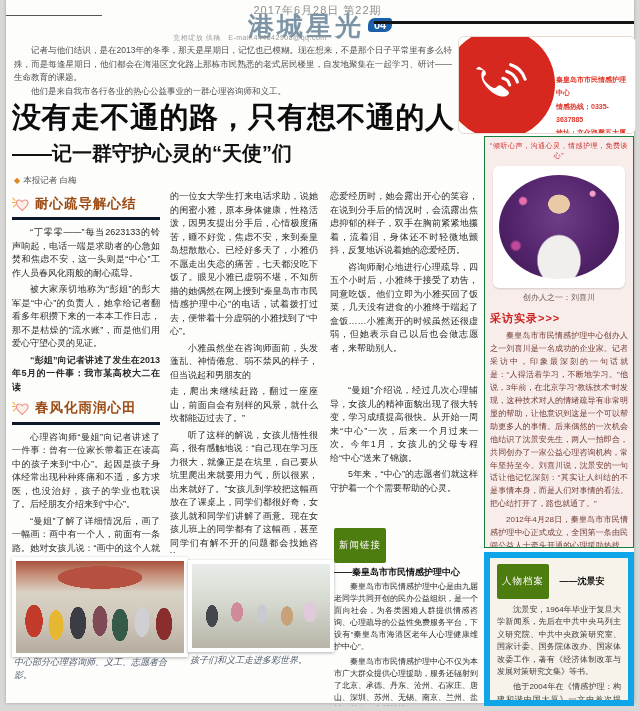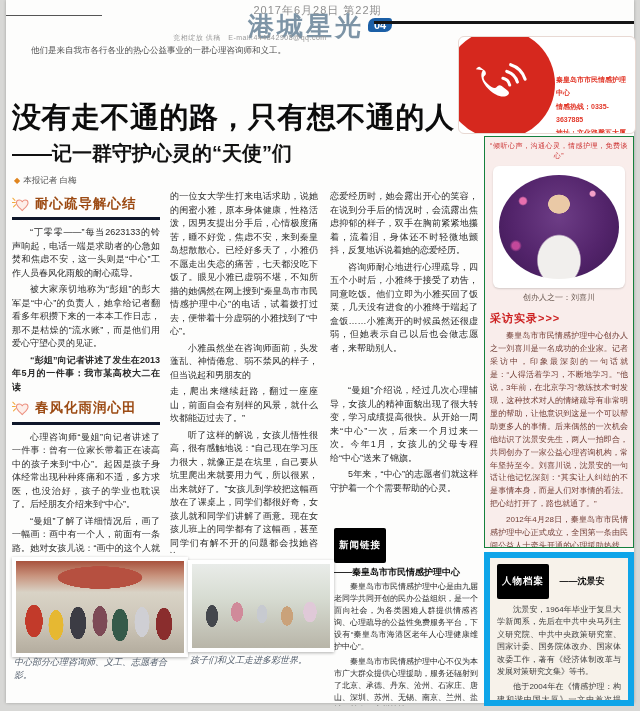--- a/index.html
+++ b/index.html
@@ -42,21 +42,21 @@
       radial-gradient(36px 42px at 50% 82%, #f1efed 58%, rgba(0,0,0,0) 62%),
       radial-gradient(8px 8px at 20% 25%, #e86fae 40%, rgba(0,0,0,0) 60%),
       radial-gradient(6px 6px at 78% 18%, #f3a0c8 40%, rgba(0,0,0,0) 60%),
       radial-gradient(10px 10px at 14% 68%, #c2489a 35%, rgba(0,0,0,0) 60%),
       radial-gradient(ellipse at 50% 40%, #6d3d86 0%, #53246b 55%, #3c1752 100%);}
   .portrait-caption{margin-top:4px;text-align:center;font-size:8px;color:#6b5a52;}
   .interview-head{margin:8px 0 4px;font-size:11px;font-weight:bold;color:#cc1f1f;letter-spacing:1px;}
   .interview-body p{margin:0 0 3px;text-indent:2em;font-size:8px;line-height:1.62;color:#713c34;text-align:justify;}
   
   .profile-box{position:absolute;left:484px;top:552px;width:150px;height:154px;background:#f7f2ea;border:6px solid #0ea5e9;box-sizing:border-box;padding:6px 7px;overflow:hidden;}
-  .black-label{display:inline-block;background:#000000;color:#fff;font-size:9.5px;font-weight:bold;padding:11px 5px;border-radius:2px;letter-spacing:1px;}
+  .black-label{display:inline-block;background:#4d7c0f;color:#fff;font-size:9.5px;font-weight:normal;padding:11px 5px;border-radius:2px;letter-spacing:1px;}
   .profile-name{font-size:9px;font-weight:bold;color:#111;margin-left:6px;}
   .profile-body{margin-top:5px;}
   .profile-body p{margin:0 0 3px;text-indent:2em;font-size:8px;line-height:1.55;color:#3c3c3c;text-align:justify;}
   
   .photo1{position:absolute;left:12px;top:557px;width:168px;height:92px;border:4px solid #fff;box-shadow:0 1px 3px rgba(0,0,0,.3);
     background:
       radial-gradient(14px 26px at 18px 60px, #c23a2a 62%, rgba(0,0,0,0) 63%),
       radial-gradient(12px 24px at 40px 64px, #e6b832 62%, rgba(0,0,0,0) 63%),
       radial-gradient(13px 26px at 62px 62px, #3c3c44 62%, rgba(0,0,0,0) 63%),
       radial-gradient(12px 24px at 84px 60px, #7d4a56 62%, rgba(0,0,0,0) 63%),
@@ -106,20 +106,21 @@
       </svg>
     </div>
     <div class="card-text">
       <div>秦皇岛市市民情感护理中心</div>
       <div>情感热线：0335-3637885</div>
       <div>地址：文化路馨五大厦1102室</div>
     </div>
   </div>
 
   <div class="lead">
+    <p>记者与他们结识，是在2013年的冬季，那天是星期日，记忆也已模糊。现在想来，不是那个日子平常里有多么特殊，而是每逢星期日，他们都会在海港区文化路上那栋市民熟悉的老式居民楼里，自发地聚集在一起学习、研讨——生命教育的课题。</p>
     <p>他们是来自我市各行各业的热心公益事业的一群心理咨询师和义工。</p>
   </div>
 
   <h1 class="headline">没有走不通的路，只有想不通的人</h1>
   <h2 class="subhead">——记一群守护心灵的“天使”们</h2>
   <div class="byline">
     <span class="diamond">◆</span><span>本报记者 白梅</span>
   </div>
 
   <div class="col col1">

